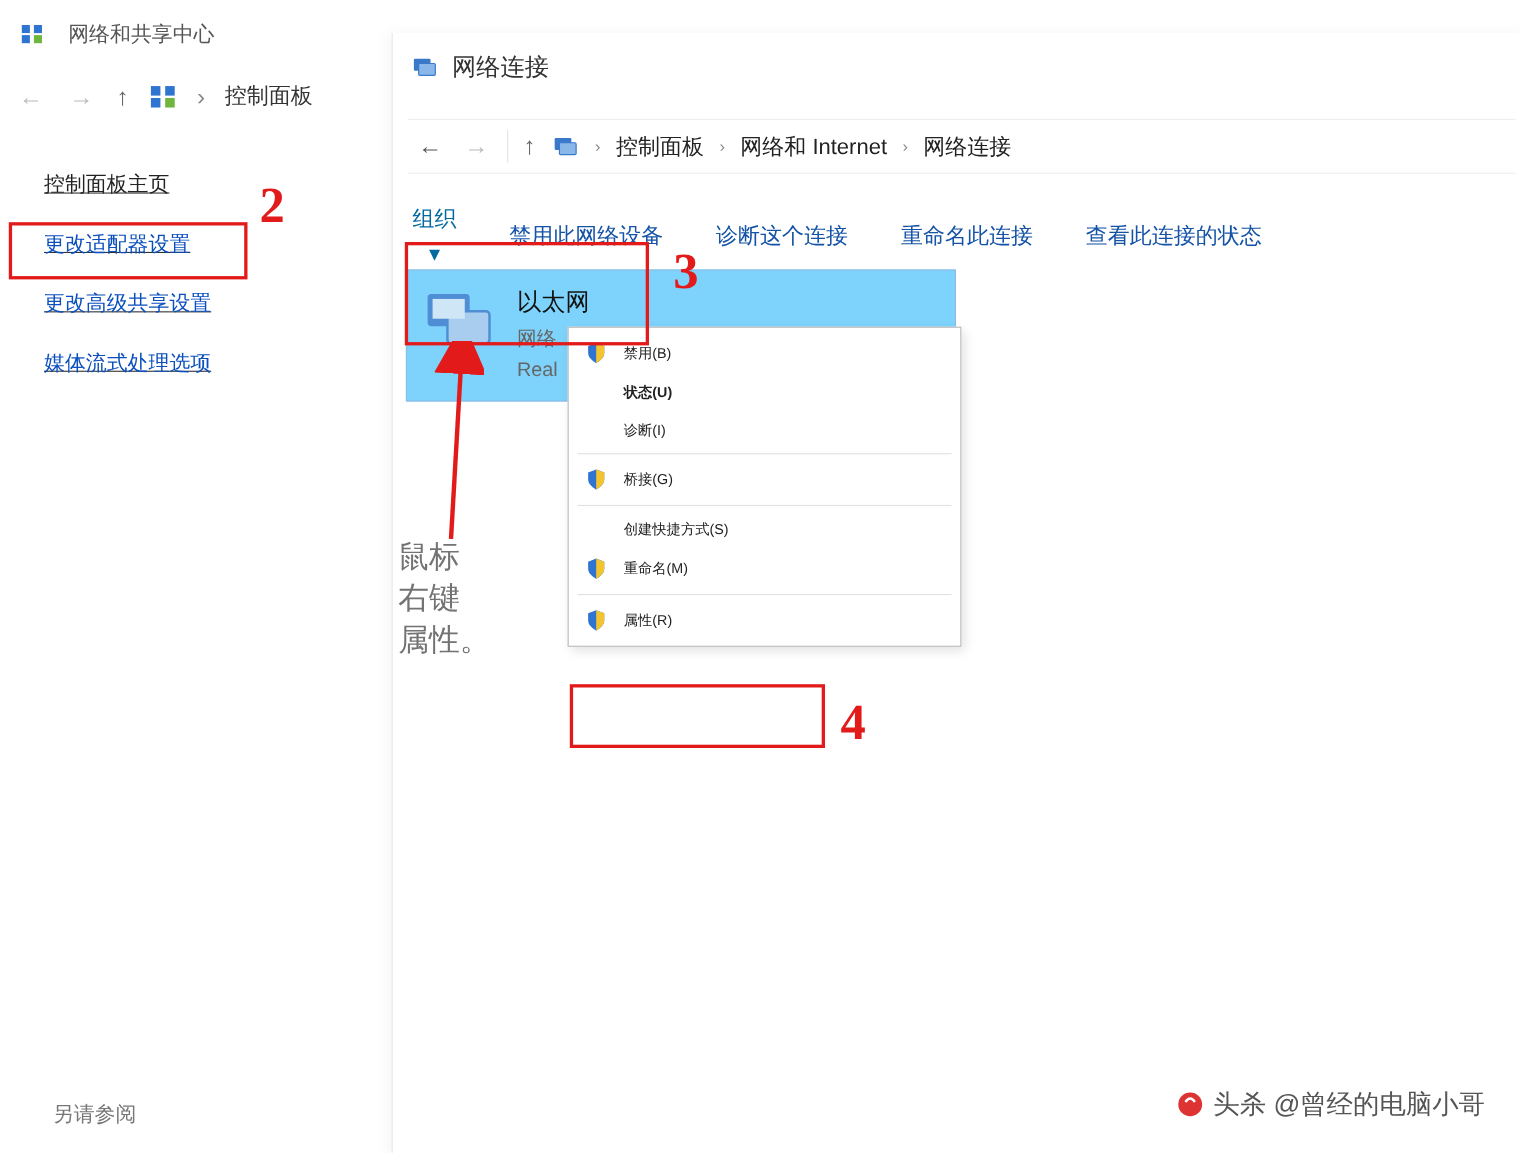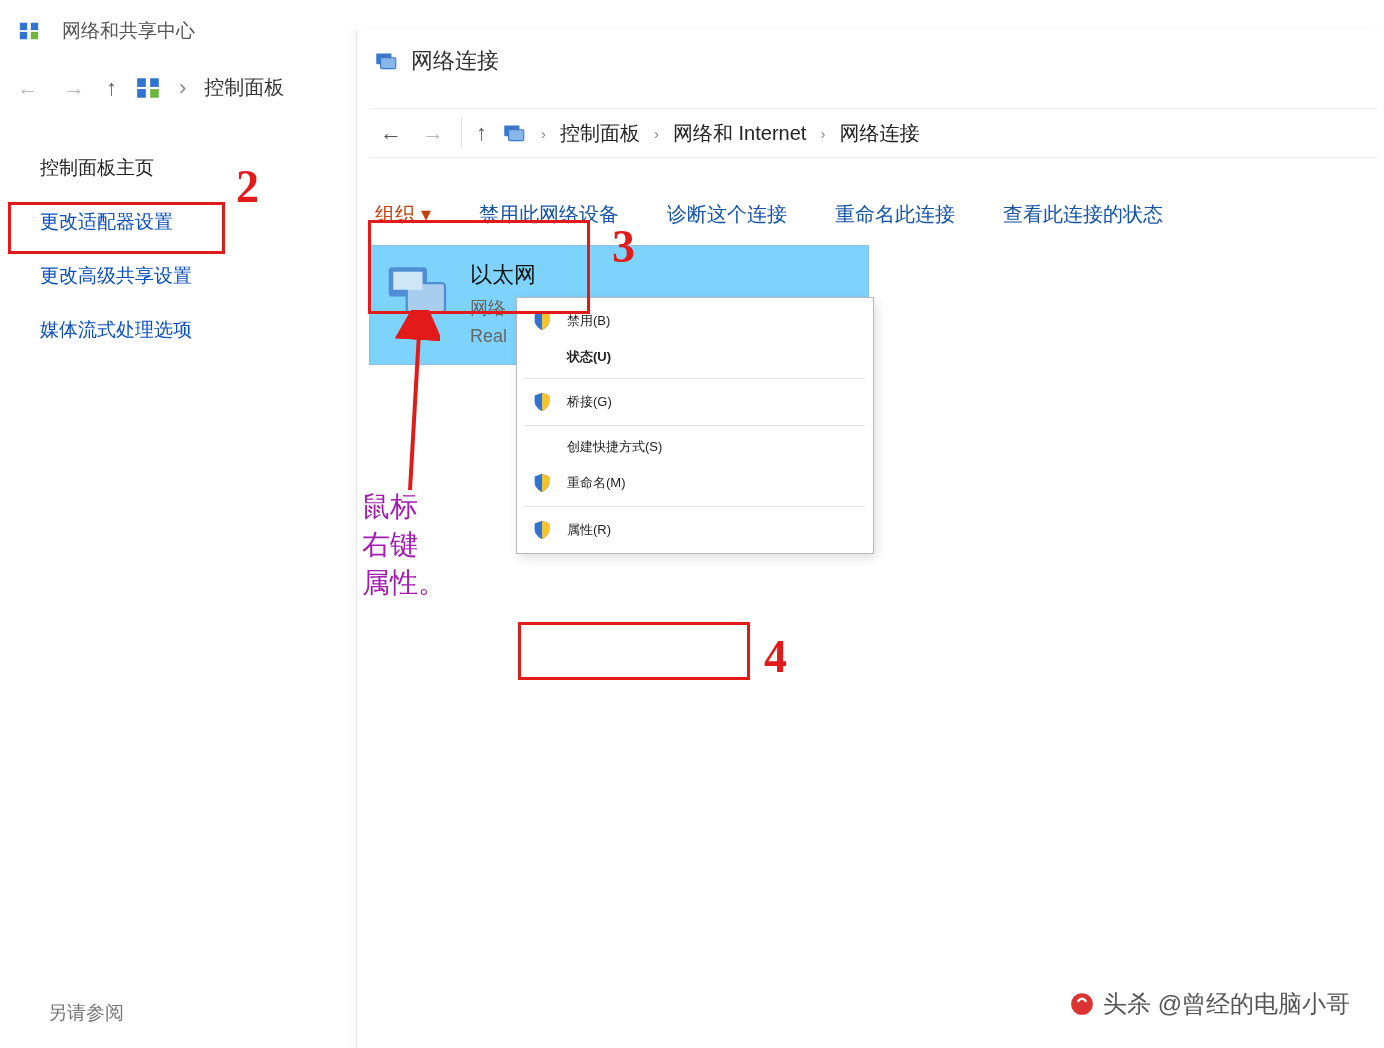--- a/index.html
+++ b/index.html
@@ -38,21 +38,21 @@
   }
   .bg-nav .arrow { width: 28px; text-align: center; }
   .bg-nav .up { color: #666; font-size: 22px; }
   .bg-nav .bcicon { width: 26px; height: 26px; }
   .bg-nav .sep { color: #888; }
   .bg-nav .crumb { color: #333; font-size: 20px; }
 
   .side-links {
     position: absolute;
     left: 40px; top: 155px;
-    display: flex; flex-direction: column; gap: 28px;
+    display: flex; flex-direction: column; gap: 28px; text-decoration: underline;
   }
   .side-links .lnk { color: #0a4fbe; cursor: pointer; }
   .side-links .lnk.dark { color: #222; }
 
   .also-see {
     position: absolute;
     left: 48px; bottom: 22px;
     color: #777;
   }
 
@@ -94,21 +94,21 @@
 
   .toolbar {
     position: absolute;
     left: 18px; top: 160px;
     right: 0;
     height: 48px;
     display: flex; align-items: center; gap: 48px;
     color: #1453a6;
     font-size: 20px;
   }
-  .toolbar .org { color: #c2410c; display:flex; align-items:center; gap:6px;}
+  .toolbar .org { color: #0369a1; display:flex; align-items:center; gap:6px;flex-direction:column;}
   .toolbar .itm { cursor: pointer; }
 
   
   .tile-wrap {
     position: absolute;
     left: 12px; top: 215px;
     width: 520px;
     height: 124px;
   }
   .tile {
@@ -163,21 +163,21 @@
   .redbox.r4 { left: 518px; top: 622px; width: 232px; height: 58px; }
 
   .rednum { position: absolute; color: #e21a1a; font-family: "Comic Sans MS", cursive; font-size: 46px; font-weight: bold; pointer-events:none;}
   .n2 { left: 236px; top: 160px; }
   .n3 { left: 612px; top: 220px; }
   .n4 { left: 764px; top: 630px; }
 
   .redtext {
     position: absolute;
     left: 362px; top: 488px;
-    color: #a21caf;
+    color: #737373;
     font-size: 28px;
     line-height: 1.35;
     font-family: "KaiTi","STKaiti","Microsoft YaHei",serif;
     pointer-events:none;
     white-space: pre;
   }
 
   
   .redarrow {
     position: absolute;
@@ -306,20 +306,24 @@
       <svg viewBox="0 0 24 24">
           <path d="M12 2 L20 5 V12 C20 18 12 22 12 22 C12 22 4 18 4 12 V5 Z" fill="#2f74d0"></path>
           <path d="M12 2 L20 5 V12 C20 18 12 22 12 22 V2 Z" fill="#f4c430"></path>
         </svg>
     </span>
     <span>禁用(B)</span>
   </div>
   <div class="row bold">
     <span class="spacer"></span>
     <span>状态(U)</span>
+  </div>
+  <div class="row">
+    <span class="spacer"></span>
+    <span>诊断(I)</span>
   </div>
   <hr>
   <div class="row">
     <span class="shield">
       <svg viewBox="0 0 24 24">
           <path d="M12 2 L20 5 V12 C20 18 12 22 12 22 C12 22 4 18 4 12 V5 Z" fill="#2f74d0"></path>
           <path d="M12 2 L20 5 V12 C20 18 12 22 12 22 V2 Z" fill="#f4c430"></path>
         </svg>
     </span>
     <span>桥接(G)</span>

